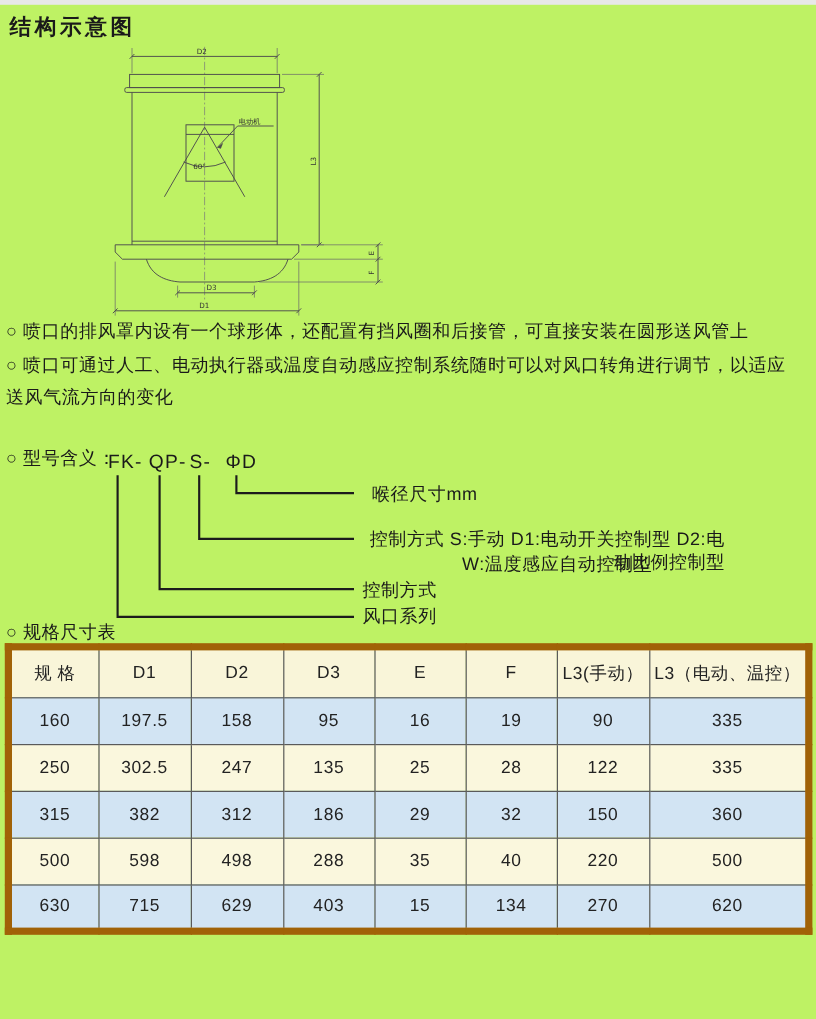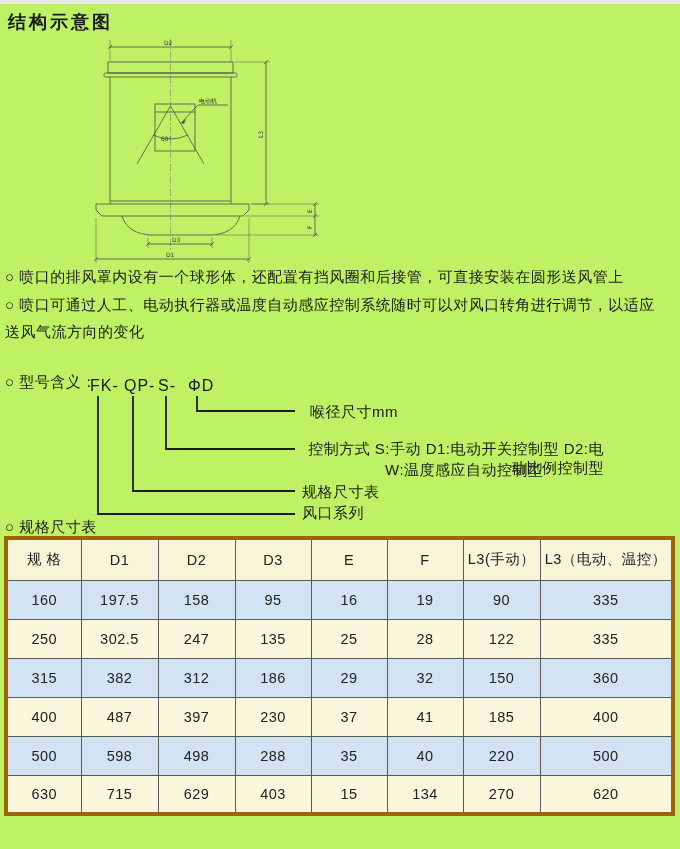--- a/index.html
+++ b/index.html
@@ -28,21 +28,21 @@
   .model{position:absolute; left:0; top:365px; width:604px; height:158px; font-size:15px;}
   .model .lead-lines path{stroke:#1c1c1c; stroke-width:1.8; fill:none;}
   .model-label{position:absolute; left:5px; top:4px; letter-spacing:0.5px;}
   .code-part{position:absolute; top:8px; font-size:16px; letter-spacing:1px;}
   .callout{position:absolute; left:302px; letter-spacing:0.5px;}
   .table-label{position:absolute; left:5px; top:514px; font-size:15px; letter-spacing:0.5px;}
   table.spec{
     position:absolute; left:4px; top:532px; width:667px;
     border-collapse:collapse; table-layout:fixed;
     font-size:14.5px; text-align:center; color:#222;
-    border:4px solid #a16207;
+    border:6px solid #a16207;
   }
   table.spec th, table.spec td{
     border:1px solid #5a5a5a; font-weight:normal; padding:0;
     vertical-align:middle; letter-spacing:0.5px;
   }
   table.spec thead tr{height:42px; background:var(--header-bg);}
   table.spec tbody tr{height:39px;padding-left:27px;}
   table.spec tbody tr:nth-child(odd){background:var(--row-blue);}
   table.spec tbody tr:nth-child(even){background:var(--row-cream);}
 </style>
@@ -134,21 +134,21 @@
       <path d="M 98 27 V 145 H 295"></path>
     </svg>
     <span class="model-label">○ 型号含义：</span>
     <span class="code-part" style="left:90px;">FK-</span>
     <span class="code-part" style="left:124px;">QP-</span>
     <span class="code-part" style="left:158px;">S-</span>
     <span class="code-part" style="left:188px;">ΦD</span>
     <span class="callout" style="top:34px;padding-left:8px;">喉径尺寸mm</span>
     <span class="callout" style="top:71px;text-align:right;">控制方式 S:手动 D1:电动开关控制型 D2:电动比例控制型</span>
     <span class="callout" style="top:92px;left:385px;">W:温度感应自动控制型</span>
-    <span class="callout" style="top:114px;">规格尺寸表</span>
+    <span class="callout" style="top:114px;">控制方式</span>
     <span class="callout" style="top:135px;">风口系列</span>
   </div>
 
   <div class="table-label">○ 规格尺寸表</div>
   <table class="spec">
     <colgroup>
       <col style="width:75px">
         <col style="width:77px">
         <col style="width:77px">
         <col style="width:76px">
@@ -194,30 +194,20 @@
           <td>315</td>
           <td>382</td>
           <td>312</td>
           <td>186</td>
           <td>29</td>
           <td>32</td>
           <td>150</td>
           <td>360</td>
         </tr>
         <tr>
-          <td>400</td>
-          <td>487</td>
-          <td>397</td>
-          <td>230</td>
-          <td>37</td>
-          <td>41</td>
-          <td>185</td>
-          <td>400</td>
-        </tr>
-        <tr>
           <td>500</td>
           <td>598</td>
           <td>498</td>
           <td>288</td>
           <td>35</td>
           <td>40</td>
           <td>220</td>
           <td>500</td>
         </tr>
         <tr>

